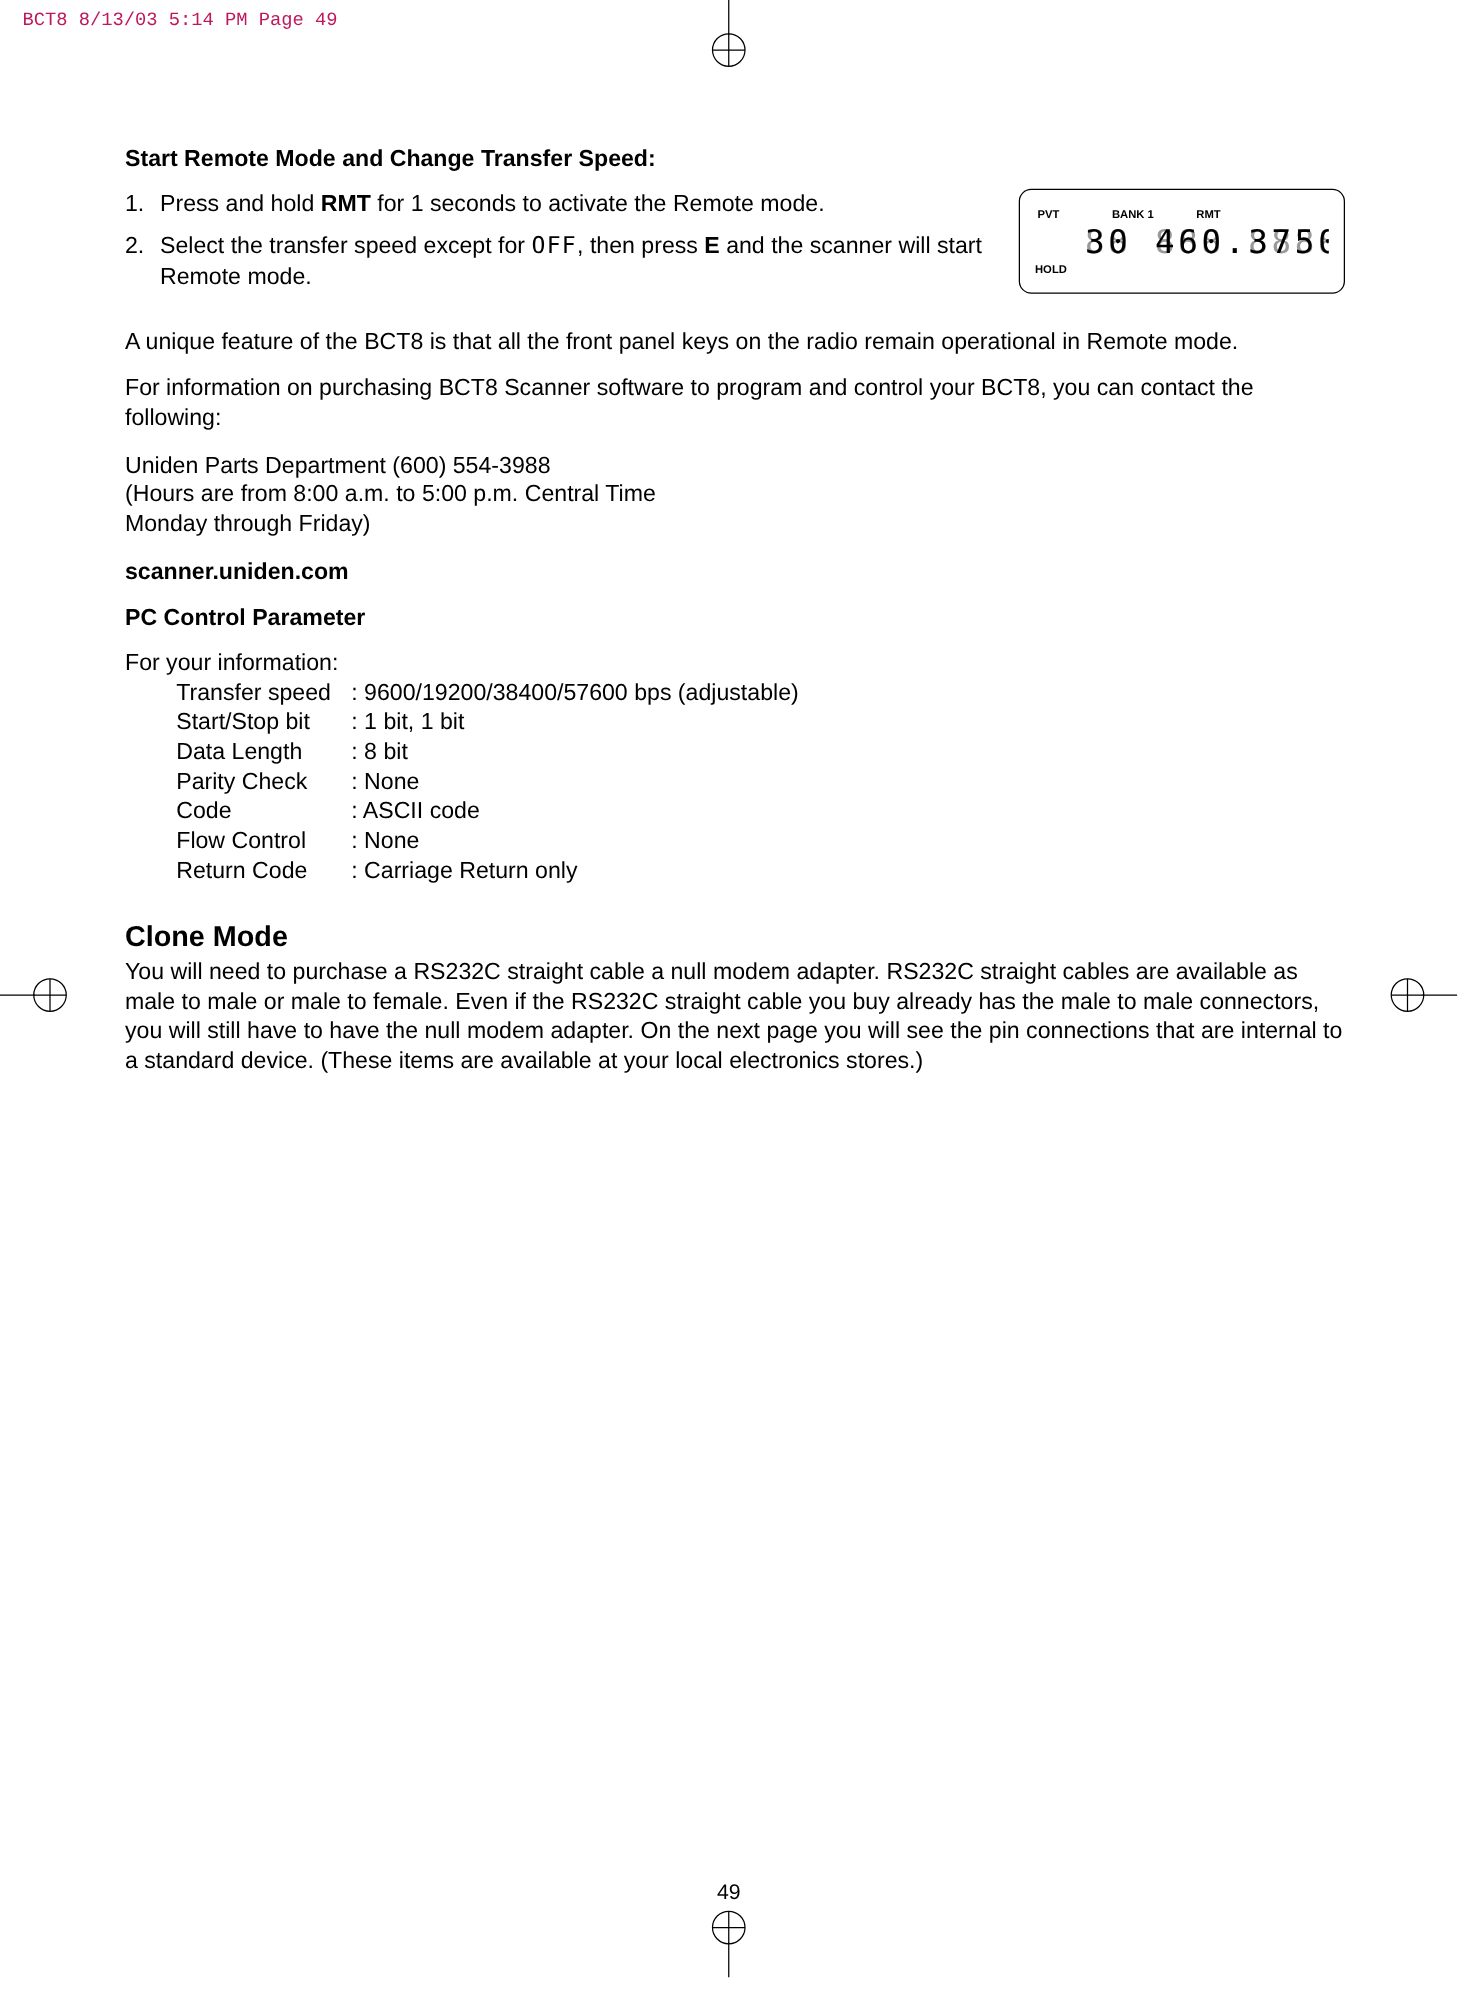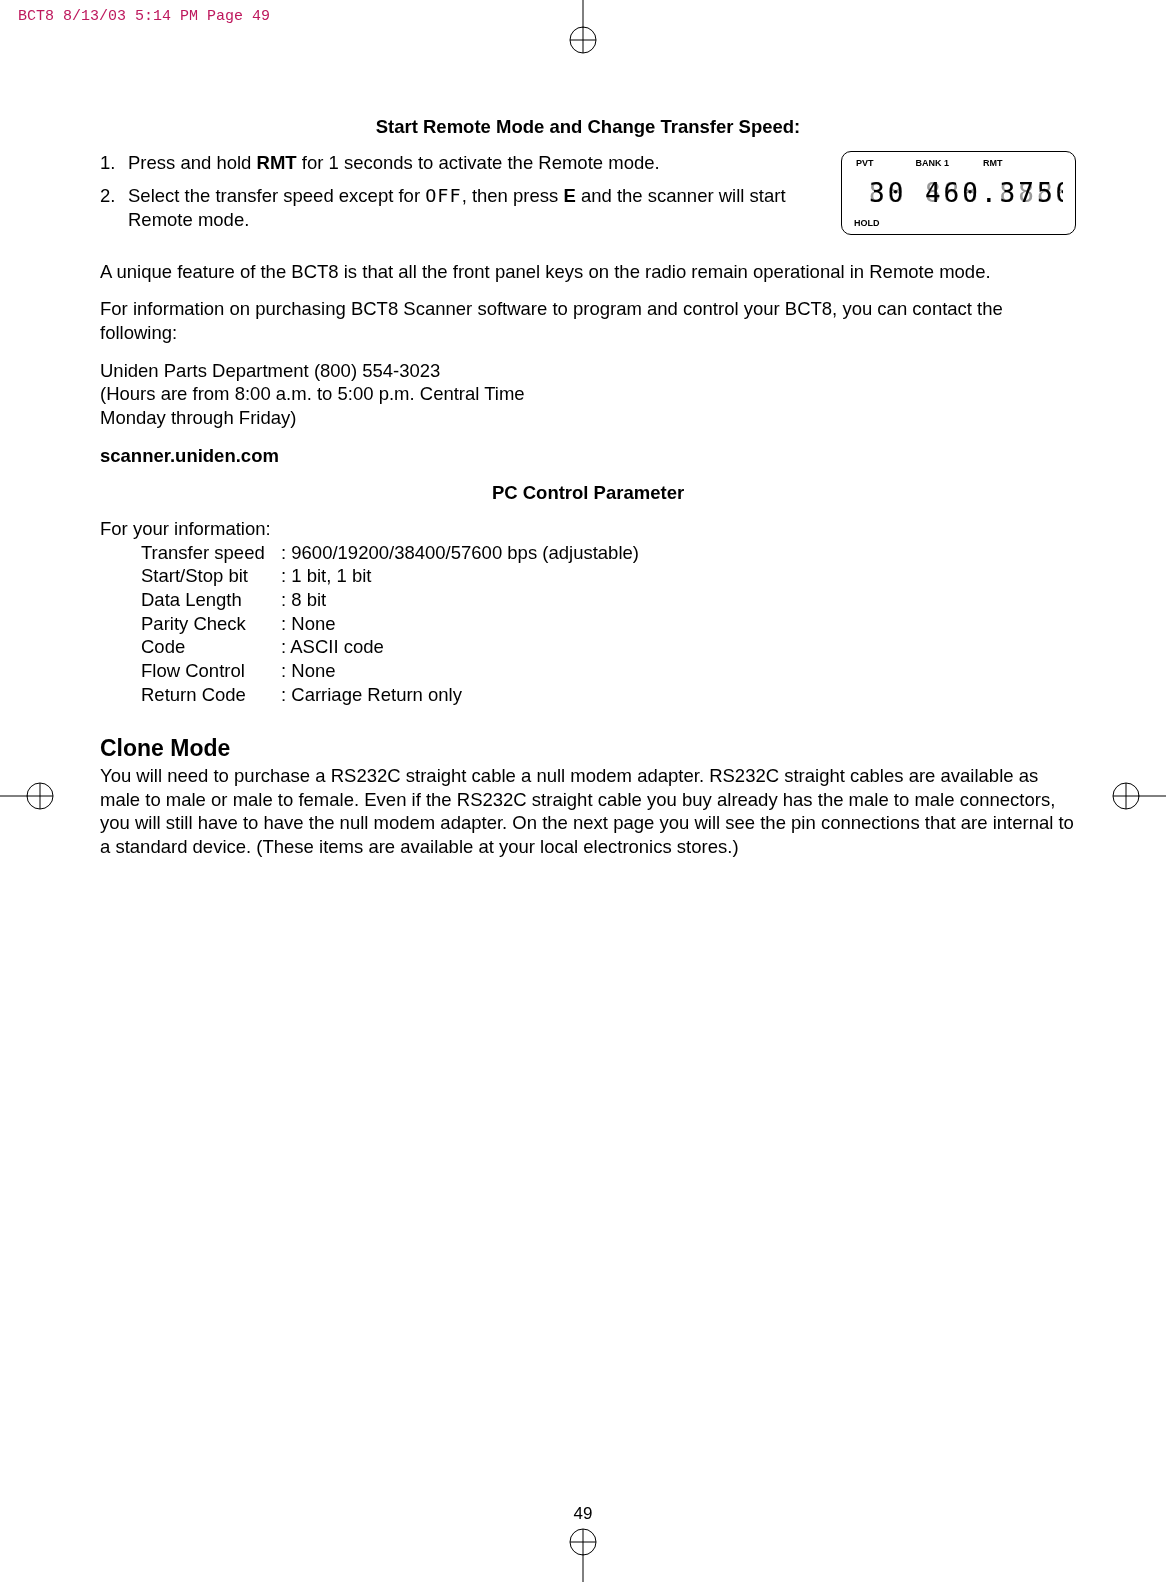--- a/index.html
+++ b/index.html
@@ -53,21 +53,20 @@
       top: 115px;
       left: 100px;
       right: 90px;
       font-size: 18.5px;
       line-height: 1.28;
       color: #000;
     }
     .section-heading {
       font-weight: bold;
       margin-bottom: 12px;
-      text-align: center;
     }
     .main-heading {
       font-weight: bold;
       font-size: 23px;
       margin-bottom: 0;
       margin-top: 28px;
     }
     .lead-row {
       display: flex;
       gap: 20px;
@@ -105,29 +104,29 @@
       display: flex;
     }
     .info-label {
       width: 140px;
       flex-shrink: 0;
       margin-left: 11px;
     }
     .info-value {
     }
     .lcd-box {
-      width: 235px;
+      width: 261px;
       height: 84px;
       border: 1.5px solid #000;
       border-radius: 10px;
       padding: 6px 12px 4px 12px;
       flex-shrink: 0;
       display: flex;
       flex-direction: column;
-      justify-content: space-between;
+      justify-content: center;
     }
     .lcd-top {
       display: flex;
       font-size: 9px;
       font-weight: bold;
       gap: 28px;
     }
     .lcd-top span:nth-child(1) { margin-left: 2px; }
     .lcd-top span:nth-child(2) { margin-left: 42px; }
     .lcd-top span:nth-child(3) { margin-left: 34px; }
@@ -223,21 +222,21 @@
         </svg>
       </div>
       <div class="lcd-bottom">HOLD</div>
     </div>
   </div>
 
   <div class="para">A unique feature of the BCT8 is that all the front panel keys on the radio remain operational in Remote mode.</div>
   <div class="para">For information on purchasing BCT8 Scanner software to program and control your BCT8, you can contact the following:</div>
 
   <div class="para">
-    <div>Uniden Parts Department (800) 554-3023</div>
+    <div>Uniden Parts Department (600) 554-3988</div>
     <div>(Hours are from 8:00 a.m. to 5:00 p.m. Central Time</div>
     <div>Monday through Friday)</div>
   </div>
 
   <div class="para bold">scanner.uniden.com</div>
 
   <div class="section-heading">PC Control Parameter</div>
 
   <div>For your information:</div>
   <div class="info-block">

